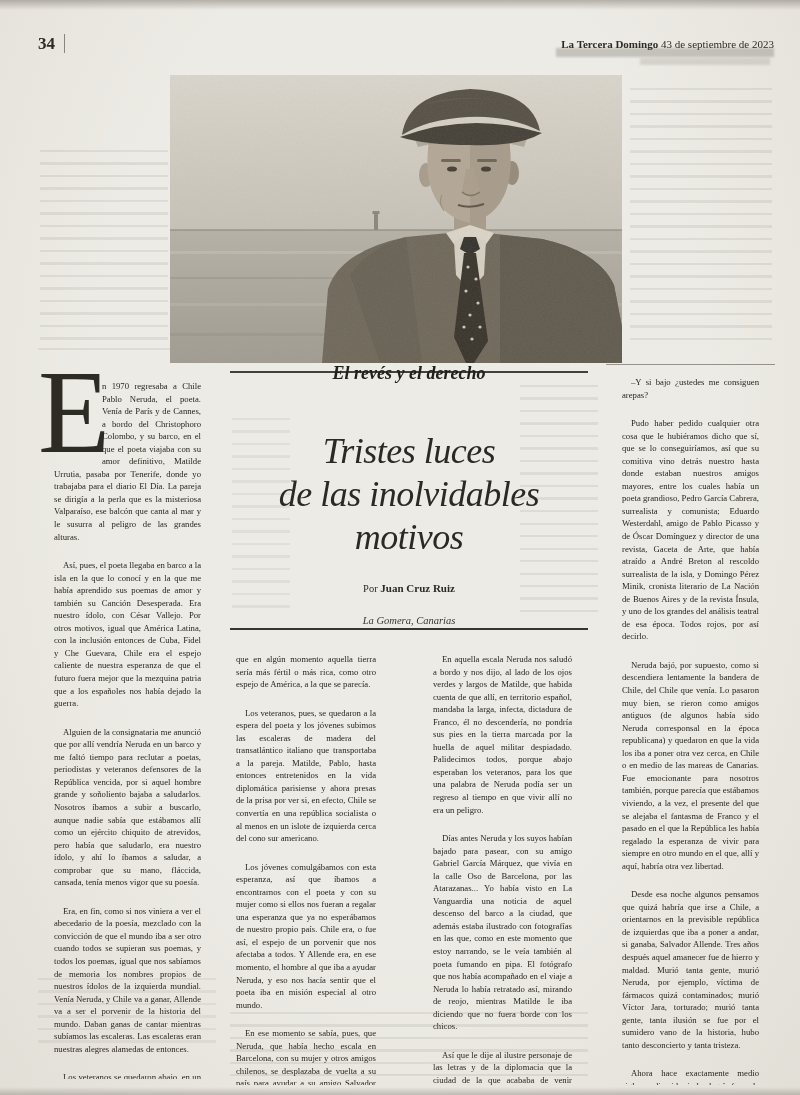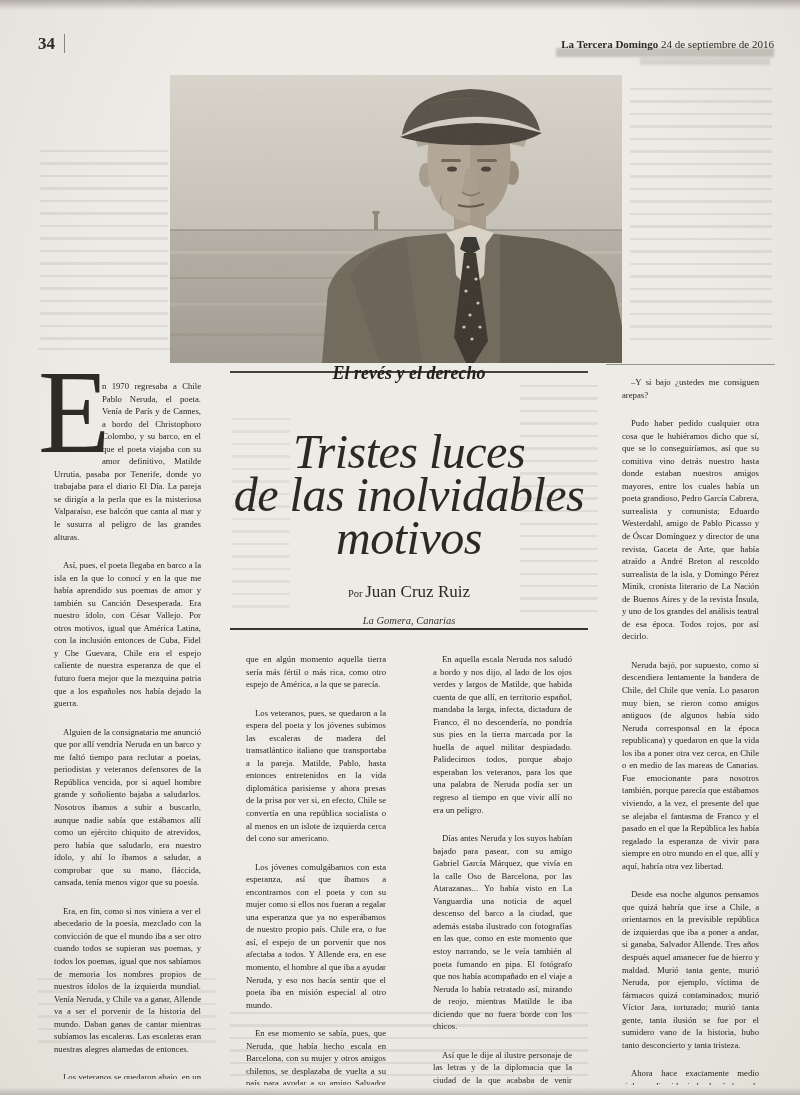--- a/index.html
+++ b/index.html
@@ -39,33 +39,33 @@
   .photo{position:absolute;left:170px;top:75px;width:452px;height:288px;background:#d6d2c9;}
   .photo svg{display:block;width:100%;height:100%;}
 
   
   .rule-mid-top{position:absolute;left:230px;top:371px;width:358px;height:2px;background:#45413a;}
   .rule-col4-top{position:absolute;left:606px;top:364px;width:169px;height:1px;background:rgba(80,75,68,.55);}
   .rule-mid-bottom{position:absolute;left:230px;top:628px;width:358px;height:2px;background:#38342e;}
   .kicker{position:absolute;left:230px;top:363px;width:358px;text-align:center;
     font-size:18px;font-weight:bold;font-style:italic;color:#22201b;}
   .headline{position:absolute;left:230px;top:430px;width:358px;text-align:center;
-    font-style:italic;font-weight:400;font-size:48px;line-height:43px;color:#2c2823;letter-spacing:-.5px;}
+    font-style:italic;font-weight:400;font-size:36px;line-height:43px;color:#2c2823;letter-spacing:-.5px;}
   .byline{position:absolute;left:230px;top:582px;width:358px;text-align:center;font-size:10.5px;color:#2c2925;}
   .byline .prefix{font-style:normal;}
-  .byline .author{font-weight:normal;font-size:17px;}
+  .byline .author{font-weight:bold;font-size:11px;}
   .dateline{position:absolute;left:230px;top:615px;width:358px;text-align:center;
     font-style:italic;font-size:10.5px;color:#3a362f;}
 
   
   .col{position:absolute;font-size:8.7px;line-height:12.55px;text-align:justify;color:#2a261f;}
   .col p{margin:16px;text-indent:9px;}
   #col1 p:first-of-type, #col2 p:first-of-type{text-indent:0;}
   #col1{left:38px;top:364px;width:179px;height:715px;overflow:hidden;}
-  #col2{left:230px;top:637px;width:172px;height:448px;overflow:hidden;}
+  #col2{left:220px;top:637px;width:172px;height:448px;overflow:hidden;}
   #col3{left:417px;top:637px;width:171px;height:448px;overflow:hidden;}
   #col4{left:606px;top:360px;width:169px;height:725px;overflow:hidden;}
   .dropcap{float:left;width:58px;height:99px;margin:3px 6px 0 0;
     font-size:118px;line-height:92px;color:#2e2a24;font-family:"Liberation Serif",serif;}
 </style>
 </head>
 <body>
 
 <div class="page">
   <div class="scan-top"></div>
@@ -78,21 +78,21 @@
   <div class="ghost g5"></div>
   <div class="ghost g6"></div>
   <div class="ghost g7"></div>
 
   <div class="page-number">34</div>
   <div class="page-number-bar"></div>
   <div class="mast-ghost"></div>
   <div class="mast-ghost2"></div>
   <div class="masthead">
     <span class="name">La Tercera Domingo</span>
-    <span class="date">24 de septiembre de 2016</span>
+    <span class="date">43 de septiembre de 2023</span>
   </div>
 
   <div class="photo">
     <svg viewBox="0 0 452 288" xmlns="http://www.w3.org/2000/svg">
       <defs>
         <linearGradient id="sky" x1="0" y1="0" x2="0" y2="1">
           <stop offset="0" stop-color="#ddd8cf"></stop>
             <stop offset="1" stop-color="#c8c3b8"></stop>
         </linearGradient>
         <linearGradient id="sea" x1="0" y1="0" x2="0" y2="1">

